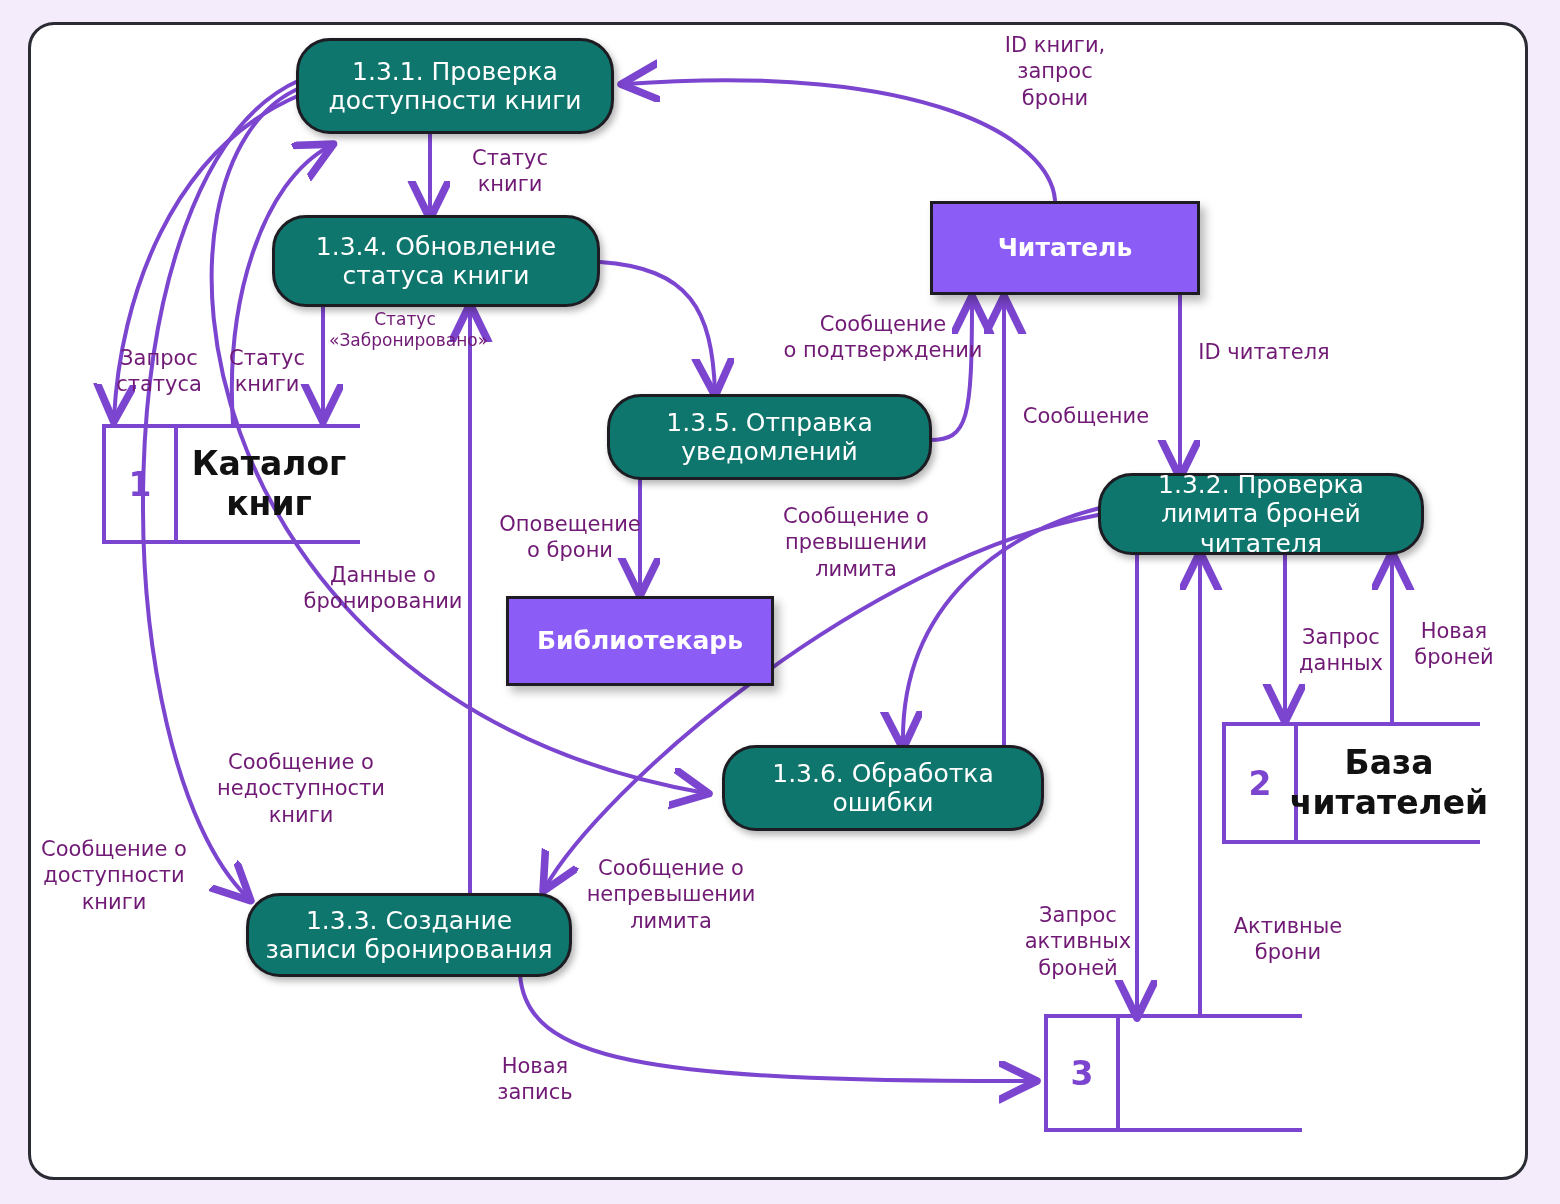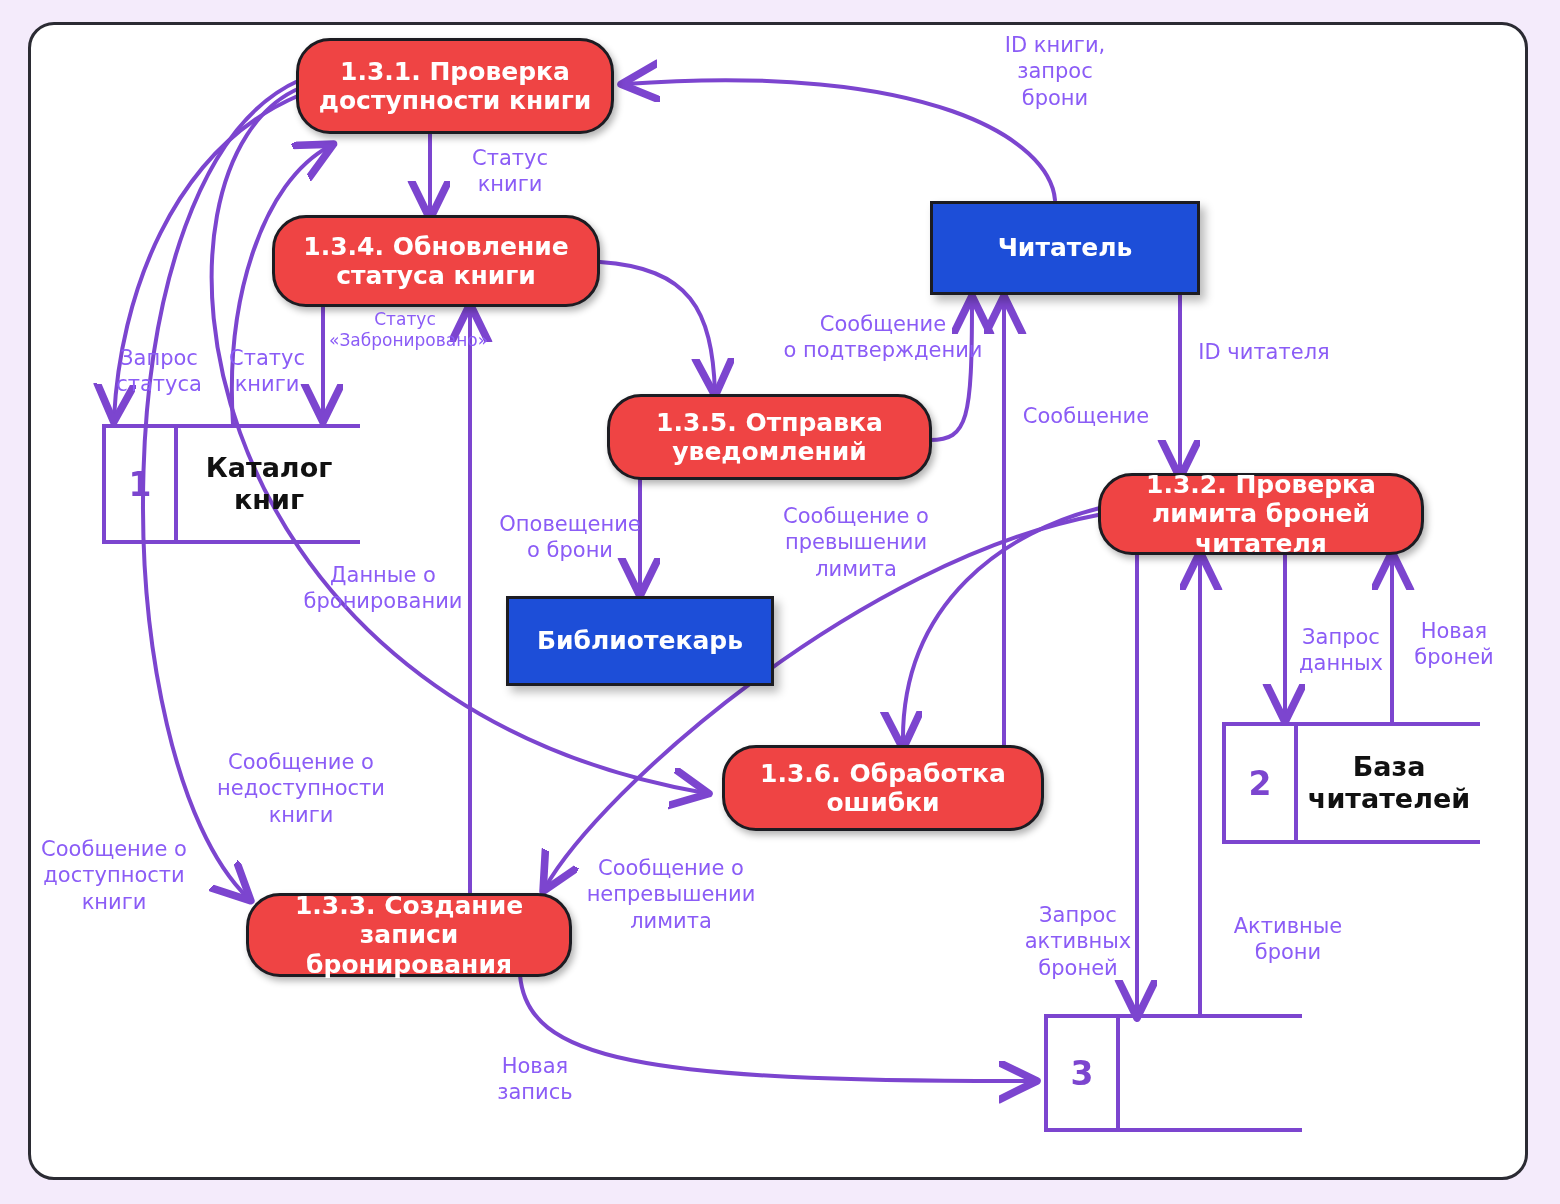--- a/index.html
+++ b/index.html
@@ -36,32 +36,32 @@
   }
   .node {
     position: absolute;
     box-sizing: border-box;
     display: flex;
     align-items: center;
     justify-content: center;
     text-align: center;
   }
   .process {
-    background: #ef4444;
+    background: #0f766e;
     border: 3px solid #1c1c22;
     border-radius: 34px;
     color: #ffffff;
-    font-weight: bold;
+    font-weight: normal;
     font-size: 25px;
     line-height: 1.18;
     padding: 4px 14px;
     box-shadow: 3px 4px 7px rgba(0,0,0,0.30);
   }
   .entity {
-    background: #1d4ed8;
+    background: #8b5cf6;
     border: 3px solid #1c1c22;
     color: #ffffff;
     font-weight: bold;
     font-size: 25px;
     line-height: 1.18;
     box-shadow: 5px 6px 9px rgba(0,0,0,0.28);
   }
   .store {
     background: transparent;
     border: none;
@@ -94,30 +94,30 @@
   .store .store-name {
     position: absolute;
     left: 76px;
     top: 0;
     right: 0;
     height: 100%;
     display: flex;
     align-items: center;
     justify-content: center;
     color: #111111;
-    font-size: 27px;
+    font-size: 33px;
     font-weight: bold;
     line-height: 1.2;
     text-align: center;
     padding: 0 8px;
     box-sizing: border-box;
   }
   .flow-label {
     position: absolute;
-    color: #8b5cf6;
+    color: #701a75;
     font-size: 21px;
     line-height: 1.25;
     text-align: center;
     white-space: pre-line;
     font-weight: normal;
   }
   .flow-label.small {
     font-size: 17px;
   }
 </style>

